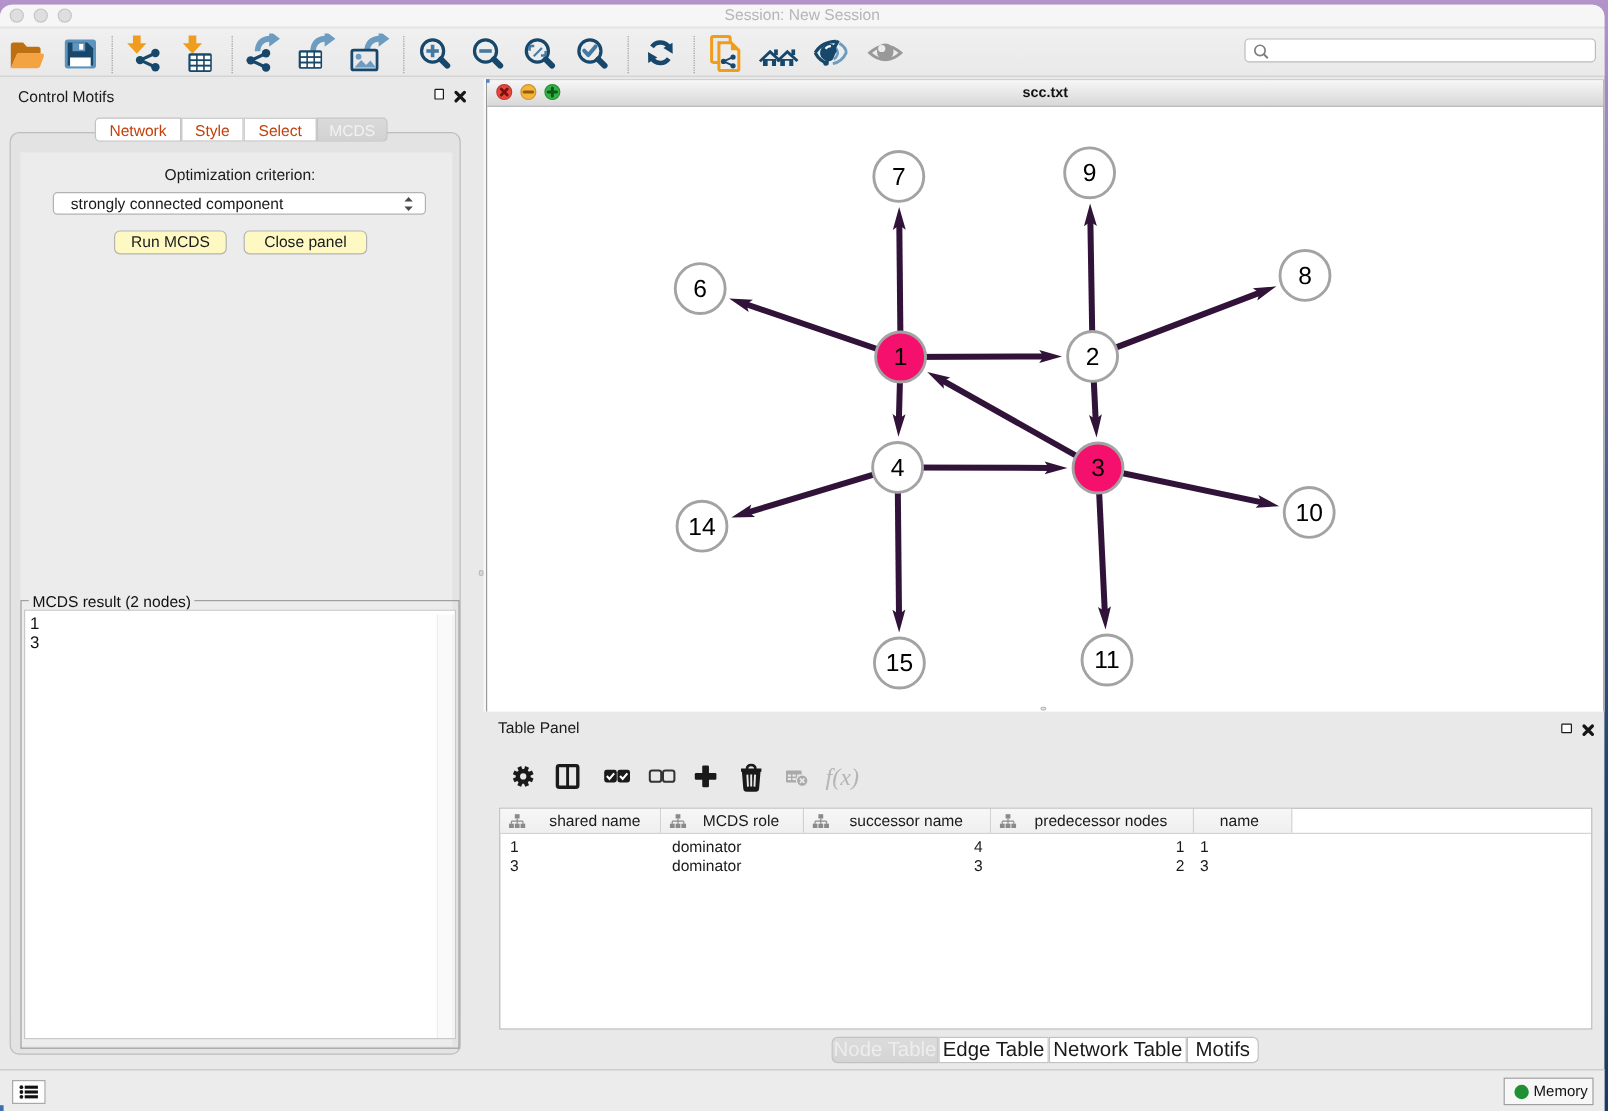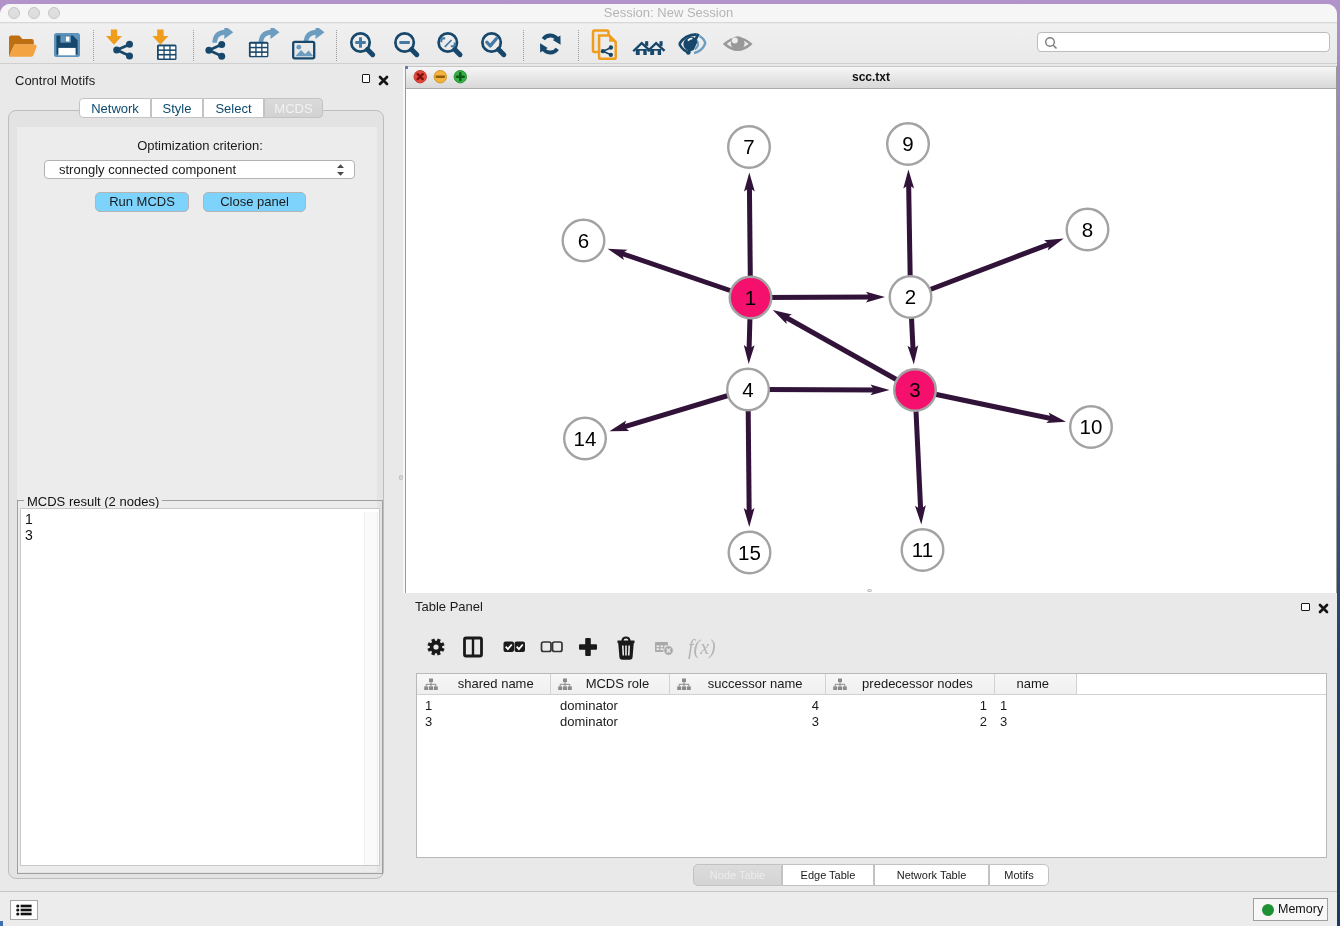--- a/index.html
+++ b/index.html
@@ -10,38 +10,38 @@
 .tl { position:absolute; top:3px; width:12px; height:12px; border-radius:50%; background:#dedede; border:1px solid #c6c6c6; }
 #title-text { position:absolute; top:1px; left:0; width:1337px; text-align:center; font-size:13px; color:#b5b5b5; }
 #toolbar { position:absolute; left:0; top:20px; width:1337px; height:40px; background:linear-gradient(#f0f0f0,#e9e9e9); border-bottom:1px solid #cfcfcf; }
 .tsep { position:absolute; top:6px; height:31px; width:0; border-left:1px dotted #9a9a9a; }
 
 #cp-title { position:absolute; left:15px; top:69px; font-size:13px; color:#1c1c1c; }
 .winbtn-f { position:absolute; width:8.5px; height:8.5px; border:1.8px solid #1a1a1a; border-radius:1px; background:#fff; }
 .winbtn-x { position:absolute; width:11px; height:11px; } .winbtn-x svg { display:block; }
 #cp-panel { position:absolute; left:8px; top:106px; width:376px; height:769px; background:#e3e3e3; border:1px solid #bdbdbd; border-radius:8px; }
 #cp-inner { position:absolute; left:8px; top:16px; width:360px; height:745px; background:#ececec; }
-.tab { position:absolute; top:94px; height:20px; background:#fff; border:1px solid #c3c3c3; font-size:13px; color:#0c4a6e; text-align:center; line-height:19px; }
+.tab { position:absolute; top:94px; height:20px; background:#fff; border:1px solid #c3c3c3; font-size:13px; color:#c2410c; text-align:center; line-height:19px; }
 #combo { position:absolute; left:44px; top:156px; width:311px; height:19px; background:#fff; border:1px solid #b2b2b2; border-radius:4px; font-size:13px; color:#1a1a1a; line-height:17px; padding-left:14px; }
-.btn { position:absolute; top:188px; height:20px; background:#7dd3fc; border:1px solid #b4b4b4; border-radius:5px; font-size:13px; color:#1a1a1a; text-align:center; line-height:18px; }
+.btn { position:absolute; top:188px; height:20px; background:#fef9c3; border:1px solid #b4b4b4; border-radius:5px; font-size:13px; color:#1a1a1a; text-align:center; line-height:18px; }
 #groupbox { position:absolute; left:17px; top:496px; width:366px; height:374px; border:1px solid #9f9f9f; }
 #grouplabel { position:absolute; left:24px; top:490px; font-size:13px; color:#111; background:#ececec; padding:0 3px; }
 #resultarea { position:absolute; left:20px; top:504px; width:360px; height:358px; background:#fff; border:1px solid #c8c8c8; }
 #scrollbar { position:absolute; right:1px; top:3px; width:14px; height:353px; background:#fafafa; border-left:1px solid #eeeeee; border-right:1px solid #eeeeee; }
 
 #netwin { position:absolute; left:405px; top:62px; width:932px; height:527px; background:#fff; border:1px solid #9a9a9a; border-top-color:#c6c6c6; border-bottom:none; }
 #nettitle { position:absolute; left:0; top:0; width:930px; height:22px; background:linear-gradient(#f6f6f6,#d8d8d8); border-bottom:1px solid #ababab; }
 #nettitle-text { position:absolute; top:3px; left:0; width:930px; text-align:center; font-size:12px; font-weight:bold; color:#111; }
 
 #tp-title { position:absolute; left:415px; top:595px; font-size:13px; color:#1c1c1c; }
 #tabletoolbar { position:absolute; left:417px; top:626px; }
 #tablebox { position:absolute; left:416px; top:669px; width:911px; height:185px; background:#fff; border:1px solid #b9b9b9; }
 .th { position:absolute; top:0; height:20px; background:linear-gradient(#f7f7f7,#efefef); border-right:1px solid #d2d2d2; font-size:13px; color:#1a1a1a; }
 .td { position:absolute; font-size:13px; color:#1a1a1a; }
-.btab { position:absolute; top:860px; height:22px; background:#fff; border:1px solid #c2c2c2; font-size:11px; color:#1a1a1a; text-align:center; line-height:20px; }
+.btab { position:absolute; top:860px; height:22px; background:#fff; border:1px solid #c2c2c2; font-size:17px; color:#1a1a1a; text-align:center; line-height:20px; }
 #statusbar { position:absolute; left:0; top:887px; width:1337px; height:35px; background:#ececec; border-top:1px solid #c6c6c6; }
 </style>
 </head>
 <body>
 <div id="app">
   <div id="titlebar">
     <div class="tl" style="left:8px"></div>
     <div class="tl" style="left:28px"></div>
     <div class="tl" style="left:48px"></div>
     <div id="title-text">Session: New Session</div>

